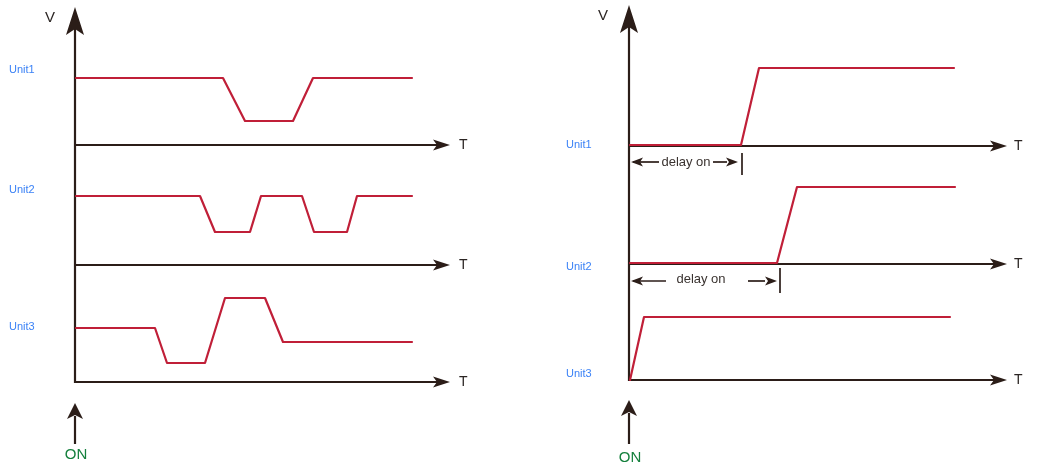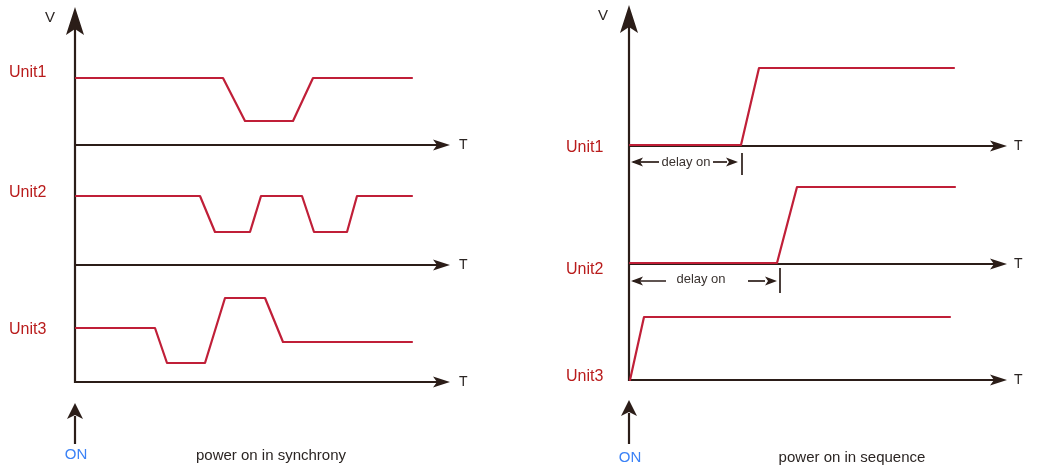--- a/index.html
+++ b/index.html
@@ -5,24 +5,24 @@
   html,body{margin:0;padding:0;background:#ffffff;}
   #stage{
     position:relative;
     width:1058px;height:474px;
     background:#ffffff;
     font-family:"Liberation Sans", sans-serif;
     overflow:hidden;
   }
   #diagram-svg{position:absolute;left:0;top:0;}
   .lbl{position:absolute;white-space:nowrap;line-height:1.1;}
-  .unit-lbl{font-size:16px;color:#b91c1c;}
+  .unit-lbl{font-size:11px;color:#3b82f6;}
   .axis-lbl{font-size:14px;color:#2b2523;}
   .v-lbl{font-size:15px;color:#2b2523;}
-  .on-lbl{font-size:15px;color:#3b82f6;text-align:center;width:34px;}
+  .on-lbl{font-size:15px;color:#15803d;text-align:center;width:34px;}
   .caption{font-size:15px;color:#2b2523;text-align:center;width:220px;}
   .delay-lbl{font-size:13px;color:#3a3330;text-align:center;width:70px;}
 
   
   .v-l{left:45px;top:9px;}
   .unit1-l{left:9px;top:63px;}
   .unit2-l{left:9px;top:183px;}
   .unit3-l{left:9px;top:320px;}
   .t-l1{left:459px;top:137px;}
   .t-l2{left:459px;top:257px;}
@@ -88,27 +88,25 @@
     </svg>
 
   <span class="lbl v-lbl v-l">V</span>
   <span class="lbl unit-lbl unit1-l">Unit1</span>
   <span class="lbl unit-lbl unit2-l">Unit2</span>
   <span class="lbl unit-lbl unit3-l">Unit3</span>
   <span class="lbl axis-lbl t-l1">T</span>
   <span class="lbl axis-lbl t-l2">T</span>
   <span class="lbl axis-lbl t-l3">T</span>
   <span class="lbl on-lbl on-l">ON</span>
-  <span class="lbl caption cap-l">power on in synchrony</span>
 
   <span class="lbl v-lbl v-r">V</span>
   <span class="lbl unit-lbl unit1-r">Unit1</span>
   <span class="lbl unit-lbl unit2-r">Unit2</span>
   <span class="lbl unit-lbl unit3-r">Unit3</span>
   <span class="lbl axis-lbl t-r1">T</span>
   <span class="lbl axis-lbl t-r2">T</span>
   <span class="lbl axis-lbl t-r3">T</span>
   <span class="lbl delay-lbl delay-1">delay on</span>
   <span class="lbl delay-lbl delay-2">delay on</span>
   <span class="lbl on-lbl on-r">ON</span>
-  <span class="lbl caption cap-r">power on in sequence</span>
 
 </div>
 
 </body></html>

